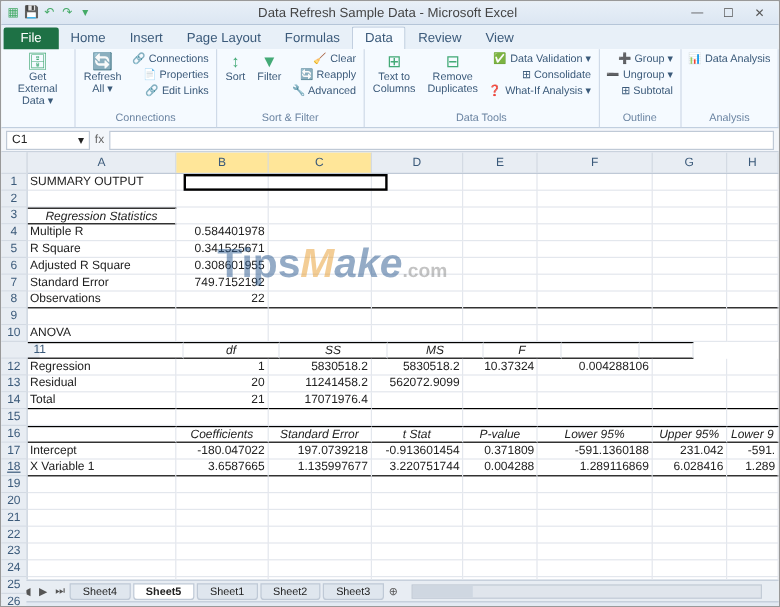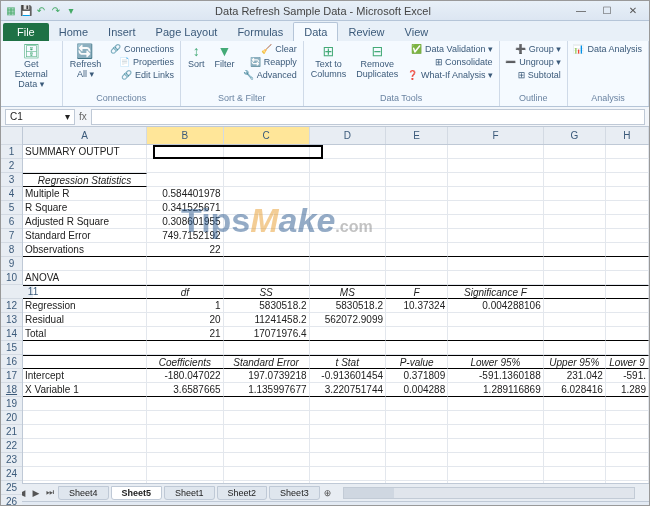--- a/index.html
+++ b/index.html
@@ -319,21 +319,20 @@
           <div class="cell cF"></div>
           <div class="cell cG"></div>
           <div class="cell cH"></div>
         </div>
         <div class="row">
           <div class="cell cA bt bb ital center"></div>
           <div class="cell cB bt bb ital center">df</div>
           <div class="cell cC bt bb ital center">SS</div>
           <div class="cell cD bt bb ital center">MS</div>
           <div class="cell cE bt bb ital center">F</div>
-          <div class="cell cF bt bb ital center">Significance F</div>
           <div class="cell cG bt bb ital center"></div>
           <div class="cell cH bt bb ital center"></div>
         </div>
         <div class="row">
           <div class="cell cA">Regression</div>
           <div class="cell cB">1</div>
           <div class="cell cC">5830518.2</div>
           <div class="cell cD">5830518.2</div>
           <div class="cell cE">10.37324</div>
           <div class="cell cF">0.004288106</div>

